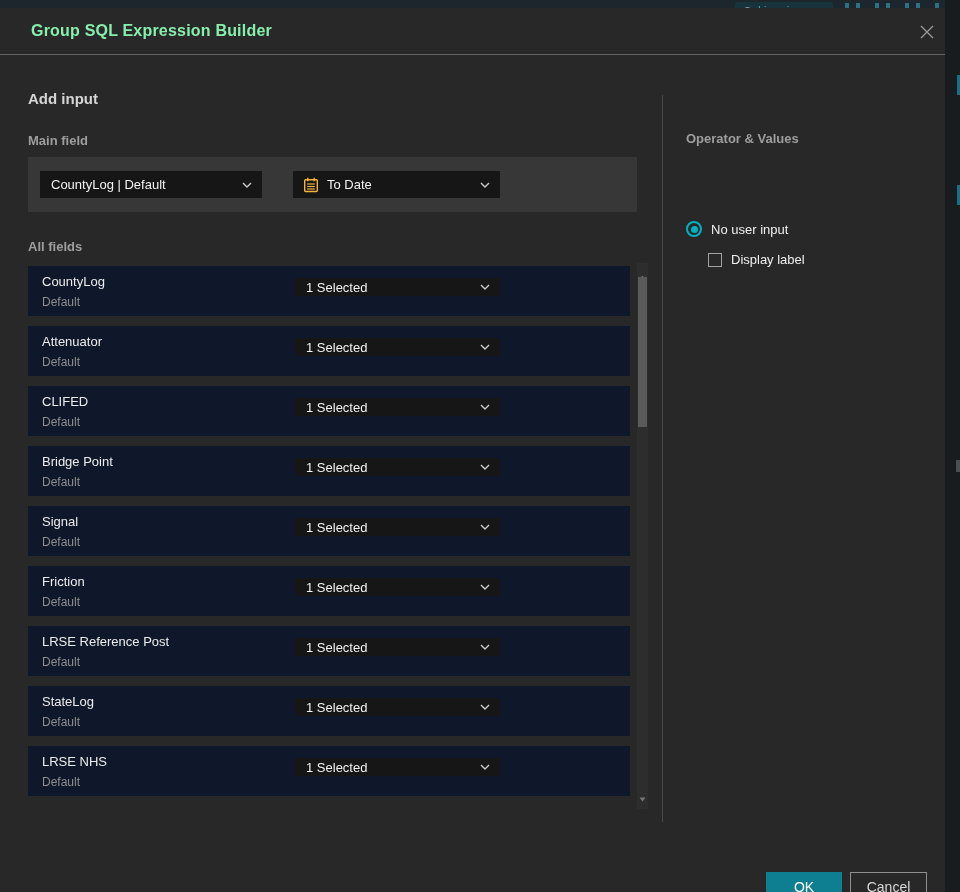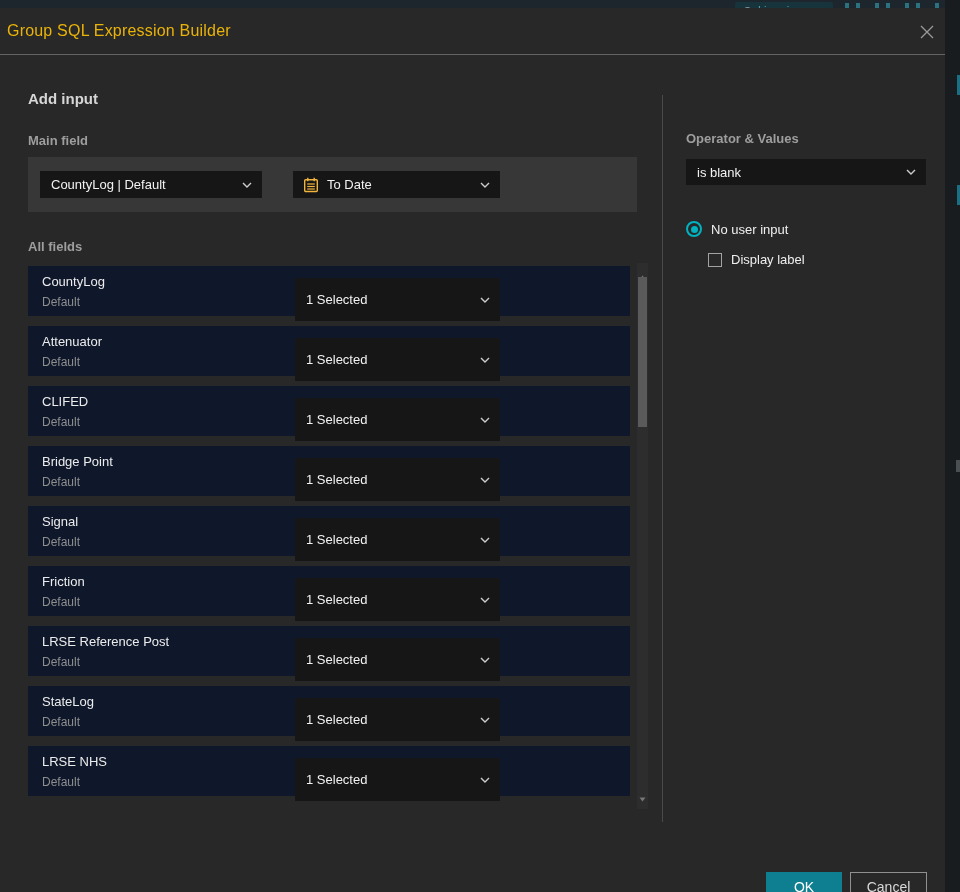--- a/index.html
+++ b/index.html
@@ -41,21 +41,21 @@
   .dialog {
     position:absolute; left:0; top:8px; width:945px; height:884px;
     background:#282828; color:#e8e8e8;
   }
   .titlebar {
     position:absolute; left:0; top:0; width:100%; height:47px;
     border-bottom:1px solid #646464;
     display:flex; align-items:center;
   }
   .title {
-    margin-left:7px; font-size:16px; font-weight:normal; color:#eab308;
+    margin-left:31px; font-size:16px; font-weight:bold; color:#86efac;
     letter-spacing:.2px;
   }
   .close-btn {
     position:absolute; right:7px; top:13px; width:22px; height:22px;
     display:flex; align-items:center; justify-content:center; cursor:pointer;
   }
 
   .section-title {
     position:absolute; left:28px; top:82px;
     font-size:15px; font-weight:bold; color:#d6d6d6;
@@ -89,21 +89,21 @@
   .field-row {
     position:relative; width:602px; height:50px; background:#0f172a;
     margin-bottom:10px;
   }
   .row-name {
     position:absolute; left:14px; top:8px; font-size:13px; color:#ececec;
   }
   .row-sub {
     position:absolute; left:14px; top:29px; font-size:12px; color:#8f8f8f;
   }
-  .row-dd { left:267px; top:12px; width:205px; height:43px; }
+  .row-dd { left:267px; top:12px; width:205px; height:18px; }
 
   
   .scrollbar {
     position:absolute; left:637px; top:255px; width:11px; height:546px;
     background:#2d2d2d;
   }
   .sb-up   { position:absolute; top:3px;    left:2px; }
   .sb-down { position:absolute; bottom:3px; left:2px; }
   .sb-thumb {
     position:absolute; left:1px; top:14px; width:9px; height:150px;
@@ -346,28 +346,20 @@
       <svg width="7" height="5" viewBox="0 0 7 5">
           <path d="M0.5 0.5 L6.5 0.5 L3.5 4.5 Z" fill="#777777"></path>
         </svg>
     </span>
   </div>
 
   <div class="divider"></div>
 
   <div class="op-label">Operator &amp; Values</div>
 
-  <div class="dropdown dd-operator">
-    <span class="dd-label">is blank</span>
-    <span class="chev">
-      <svg width="10" height="6" viewBox="0 0 10 6">
-          <path d="M1 1 L5 5 L9 1" stroke="#cccccc" stroke-width="1.4" fill="none"></path>
-        </svg>
-    </span>
-  </div>
 
   <div class="radio-row">
     <span class="radio-outer">
       <span class="radio-inner"></span>
     </span>
     <span class="radio-text">No user input</span>
   </div>
 
   <div class="check-row">
     <span class="checkbox"></span>

